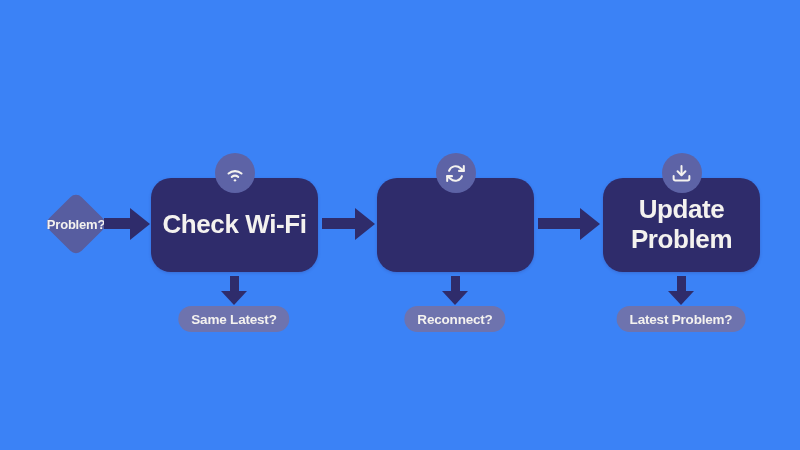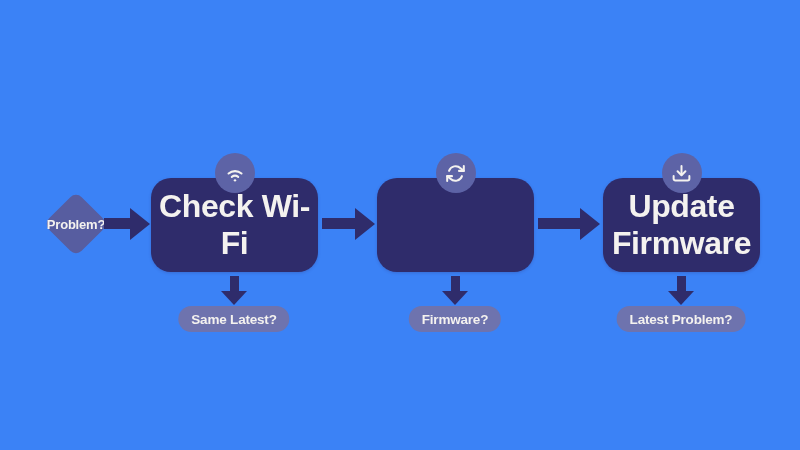--- a/index.html
+++ b/index.html
@@ -36,21 +36,21 @@
   
   .box{
     position:absolute;top:178px;height:94px;background:#2f2c6b;border-radius:20px;
     display:flex;align-items:center;justify-content:center;text-align:center;
     box-shadow:0 1px 3px rgba(47,44,107,0.25);
   }
   .b1{left:151px;width:167px;}
   .b2{left:377px;width:157px;}
   .b3{left:603px;width:157px;}
   .box-label{
-    color:#f4f2ef;font-size:32px;font-weight:bold;letter-spacing:-0.4px;
+    color:#f4f2ef;font-size:26px;font-weight:bold;letter-spacing:-0.4px;
     line-height:1.15;padding:0 8px;
   }
 
   
   .badge{
     position:absolute;left:50%;top:-25px;transform:translateX(-50%);
     width:40px;height:40px;border-radius:50%;background:#5d63a6;
     display:flex;align-items:center;justify-content:center;
   }
   .badge svg{display:block;}
@@ -119,31 +119,31 @@
         <polyline points="2.5 20.5 2.5 15 8 15"></polyline>
         <path d="M4.6 9a8 8 0 0 1 13.2-3l3.7 3"></path>
         <path d="M2.5 15l3.7 3a8 8 0 0 0 13.2-3"></path>
       </svg>
     </div>
   </div>
   <div class="varrow v2">
       <div class="vshaft"></div>
       <div class="vhead"></div>
     </div>
-  <div class="pill q2">Firmware?</div>
+  <div class="pill q2">Reconnect?</div>
 
   <div class="box b3">
     <div class="badge">
       <svg width="21" height="21" viewBox="0 0 24 24" fill="none" stroke="#f4f2ef" stroke-width="2.3" stroke-linecap="round" stroke-linejoin="round">
         <path d="M21 15v3a2 2 0 0 1-2 2H5a2 2 0 0 1-2-2v-3"></path>
         <polyline points="7.5 9.5 12 14 16.5 9.5"></polyline>
         <line x1="12" y1="3.5" x2="12" y2="13.5"></line>
       </svg>
     </div>
-    <span class="box-label">Update Firmware</span>
+    <span class="box-label">Update Problem</span>
   </div>
   <div class="varrow v3">
       <div class="vshaft"></div>
       <div class="vhead"></div>
     </div>
   <div class="pill q3">Latest Problem?</div>
 
 </div>
 
 </body></html>

